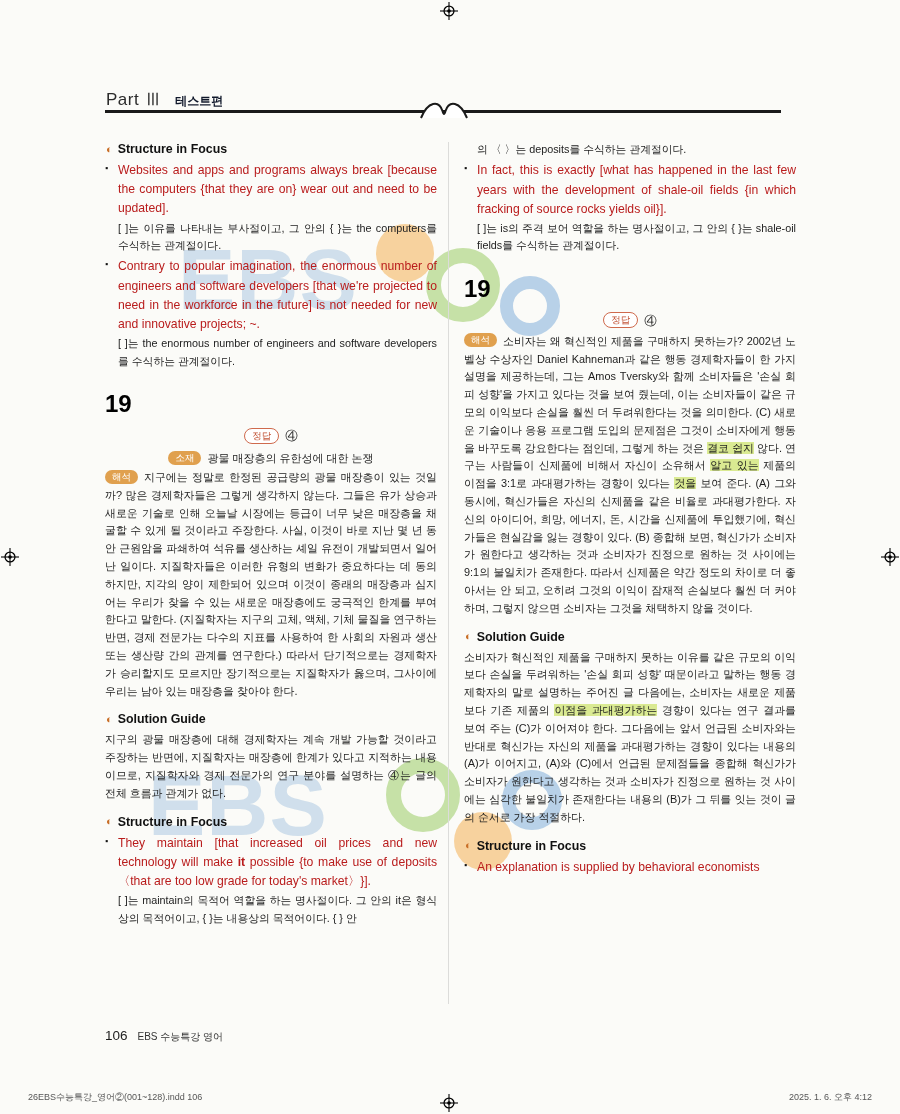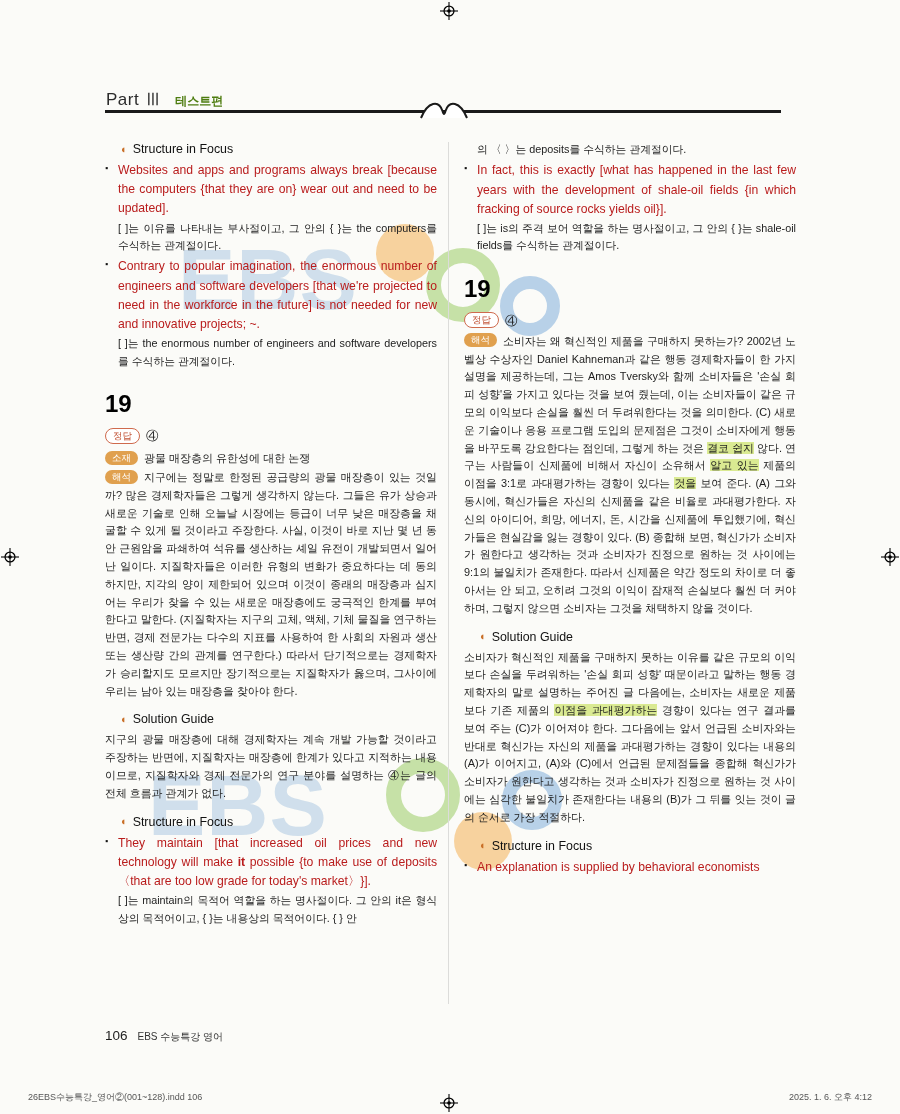--- a/index.html
+++ b/index.html
@@ -2,42 +2,42 @@
 <html lang="ko"><head>
 <meta charset="utf-8">
 <style>
   *{margin:0;padding:0;box-sizing:border-box}
   html,body{background:#ffffff}
   .page{position:relative;width:900px;height:1114px;background:#fbfbf8;font-family:"Liberation Sans",sans-serif;color:#1c1c1c;overflow:hidden}
 
   
   .pagehead{position:absolute;left:106px;top:88px;white-space:nowrap}
   .part{font-size:17px;font-weight:normal;color:#2b2b2b;letter-spacing:.5px}
-  .section{font-size:12px;font-weight:bold;margin-left:9px;color:#4d7c0f}
+  .section{font-size:12px;font-weight:bold;margin-left:9px;color:#0f172a}
   .headrule{position:absolute;left:105px;top:110px;width:676px;height:2.5px;background:#1a1a1a}
   .curl{position:absolute;left:419px;top:98px;width:50px;height:22px}
 
   
   .col{position:absolute;top:140px;width:332px;height:882px;overflow:hidden;text-align:justify}
   .col-left{left:105px}
   .col-right{left:464px}
   .divider{position:absolute;left:448px;top:142px;width:1px;height:862px;background:#dcdcda}
 
-  .h{font-size:12.4px;font-weight:normal;margin:12px 16px 5px;text-align:left;color:#111}
+  .h{font-size:12.4px;font-weight:bold;margin:12px 1px 5px;text-align:left;color:#111}
   .h.first{margin-top:2px}
   .hicon{color:#c96f28;font-size:11px;margin-right:5px;vertical-align:0.5px}
 
   .bullet{position:relative;padding-left:13px;margin-bottom:3px}
   .bm{position:absolute;left:0;top:2px;font-size:8.5px;color:#111}
   .en{font-family:Liberation Sans, sans-serif;font-size:12.2px;line-height:19.2px;color:#b91c1c}
   .ko{font-size:10.8px;line-height:17.4px;color:#222;margin-top:1px}
   .ko.cont{padding-left:13px;margin-bottom:3px}
 
   .qnum{font-size:24px;font-weight:bold;margin:20px 0 8px;text-align:left;color:#000}
-  .row{margin:3px 0;text-align:left}
+  .row{margin:3px 0;text-align:center}
   .badge{display:inline-block;font-size:9.5px;line-height:14px;padding:0 7px;border-radius:8px;vertical-align:1.5px;margin-right:6px;white-space:nowrap}
   .badge.out{border:1px solid #cf6a4d;color:#c25437;background:#fff}
   .badge.fill{background:#e0a04e;color:#fff}
   .ansnum{font-size:12.5px}
   .topic{font-size:11px}
   .para{font-size:10.9px;line-height:17.8px;color:#1c1c1c;margin:2px 0}
   .hl{background:rgba(200,225,90,.65)}
   .b{font-weight:bold}
 
   

